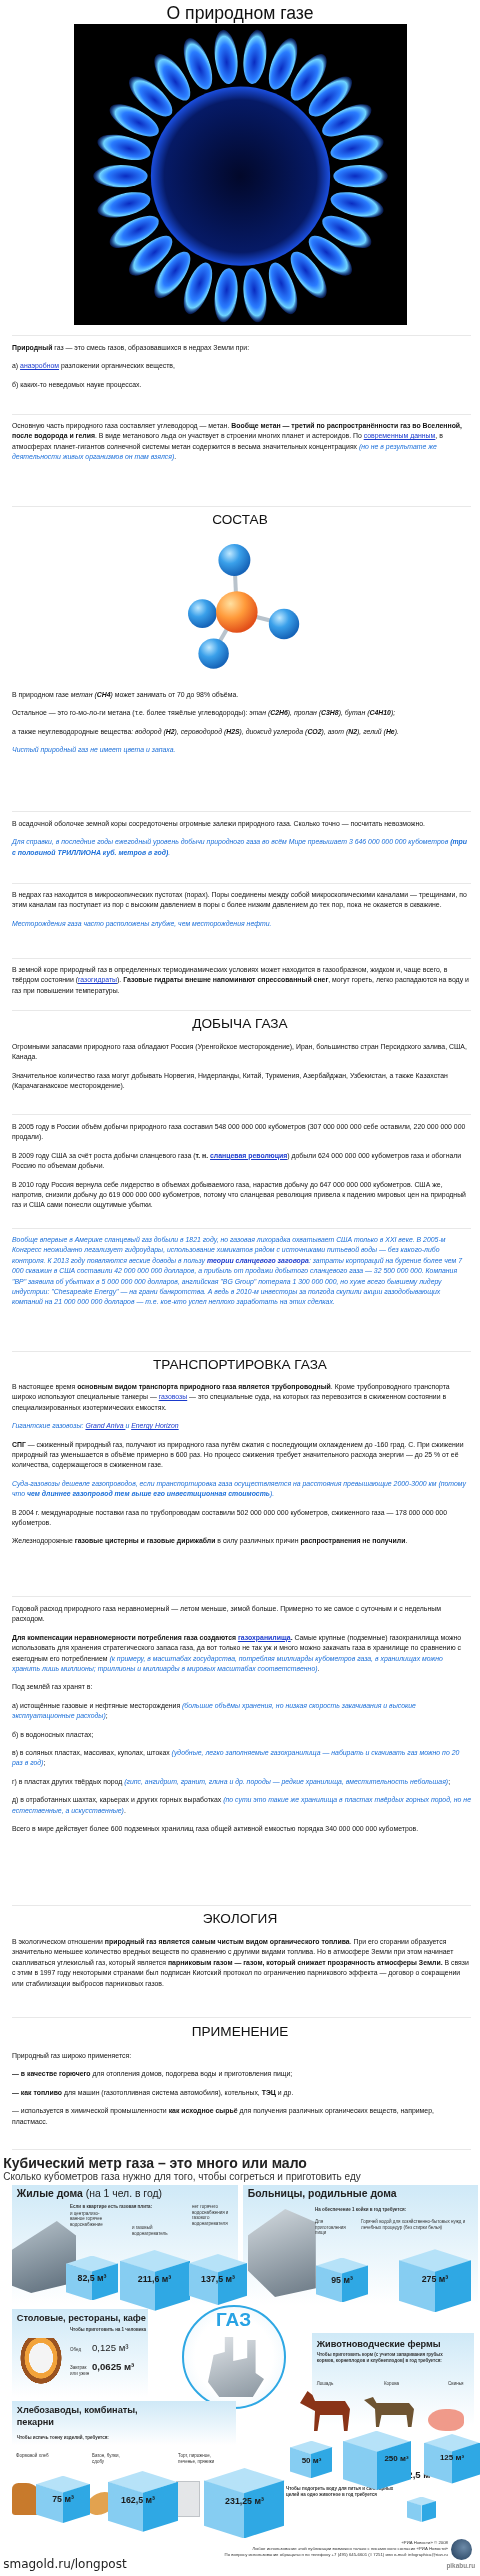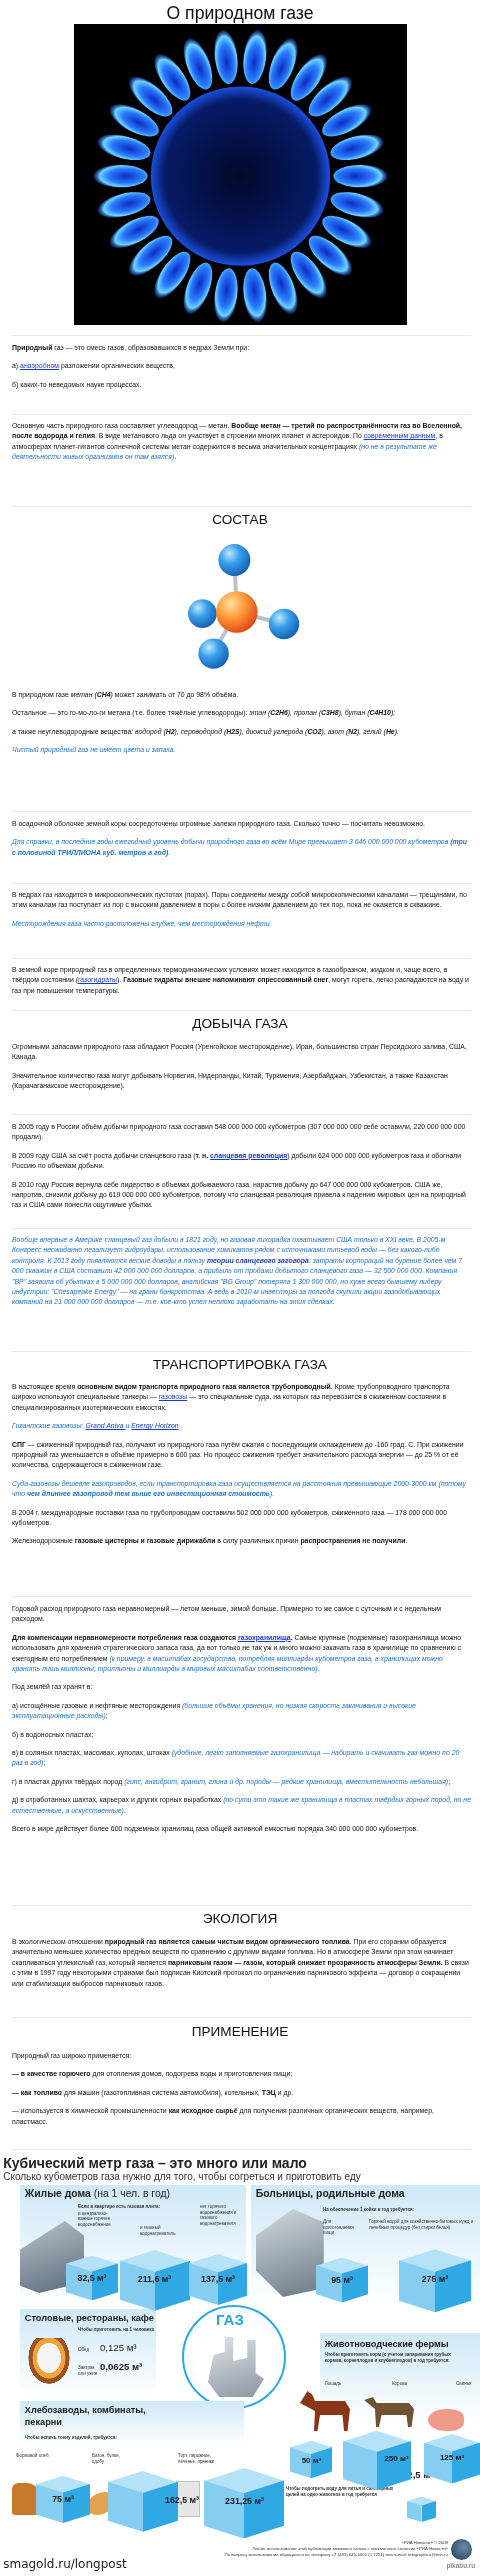--- a/index.html
+++ b/index.html
@@ -14,21 +14,21 @@
   b { font-weight: bold; }
   .blue { color: #1a6ed8; font-style: italic; }
   a, .link { color: #1a3acc; text-decoration: underline; cursor: pointer; }
   .link-b { color: #1a3acc; font-weight: bold; cursor: pointer; font-style: italic; }
   i.it { font-style: italic; }
   .molecule { position: absolute; top: 536px; left: 120px; width: 240px; height: 144px; }
   
   .info { position: absolute; top: 2127px; left: 0; width: 480px; height: 424px; }
   .info-title { position: absolute; top: 2.4px; left: 3.2px; font-size: 14px; line-height: 16px; font-weight: bold; color: #222; }
   .info-sub { position: absolute; top: 17.6px; left: 3.2px; font-size: 10px; line-height: 12px; color: #333; }
-  .panel { position: absolute; background: linear-gradient(180deg,#cfe9f7 0%, #ffffff 100%); margin-left: 8px; }
+  .panel { position: absolute; background: linear-gradient(180deg,#cfe9f7 0%, #ffffff 100%); }
   .ptitle { position: absolute; font-weight: bold; font-size: 10.4px; color: #222; line-height: 12px; }
   .ptitle span { font-weight: normal; }
   .small { position: absolute; font-size: 4.5px; line-height: 5.6px; color: #333; }
   .small.b { font-weight: bold; }
   .cube { position: absolute; }
   .cube .face-l { position: absolute; background: #86cdf2; }
   .cube .face-r { position: absolute; background: #2fa8e4; }
   .cube .top { position: absolute; }
   .cube-label { position: absolute; width: 100%; text-align: center; font-weight: bold; color: #1a1a1a; z-index: 2; }
   .footer-left { position: absolute; top: 2556px; left: 3.2px; font-size: 12px; font-weight: normal; color: #222; line-height: 16px; font-family: "DejaVu Sans", sans-serif; }
@@ -256,21 +256,21 @@
     <div class="ptitle" style="top:3.2px;left:4.8px;font-size:9.2px">Столовые, рестораны, кафе</div>
     <div class="small b" style="top:17.6px;left:42px;width:92px;text-align:right">Чтобы приготовить на 1 человека</div>
     <div style="position:absolute;top:29px;left:4.8px;width:48px;height:50px;background:radial-gradient(ellipse at 50% 40%,#f4f4f4 0 35%,#f2a33a 36% 48%,#9a5320 49% 60%,transparent 61%);"></div>
     <div class="small" style="top:38px;left:58px">Обед</div>
     <div style="position:absolute;top:34px;left:80px;font-weight:normal;font-size:9.6px;color:#222">0,125 м³</div>
     <div class="small" style="top:56px;left:58px;width:21px">Завтрак или ужин</div>
     <div style="position:absolute;top:53px;left:80px;font-weight:bold;font-size:9.6px;color:#222">0,0625 м³</div>
   </div>
 
   <div style="position:absolute;top:152px;left:182px;width:104px;height:104px;border-radius:50%;border:2.4px solid #2fa8e4;background:radial-gradient(circle,#ffffff 55%,#e4f3fb 100%);">
-    <div style="position:absolute;top:8px;left:32px;font-size:15px;font-weight:bold;color:#29a3e4">ГАЗ</div>
+    <div style="position:absolute;top:8px;left:32px;font-size:19px;font-weight:bold;color:#29a3e4">ГАЗ</div>
     <div style="position:absolute;top:30px;left:24px;width:56px;height:60px;background:linear-gradient(160deg,#e0e4e8,#8a96a0);clip-path:polygon(10% 30%,30% 25%,30% 0,45% 0,45% 40%,70% 35%,70% 5%,85% 5%,85% 60%,100% 70%,80% 100%,20% 100%,0 75%);"></div>
   </div>
 
   <div class="panel" style="top:180px;left:312px;width:162px;height:92px">
     <div class="ptitle" style="top:4.8px;left:4.8px;font-size:9.2px">Животноводческие фермы</div>
     <div class="small b" style="top:19px;left:4.8px;width:144px">Чтобы приготовить корм (с учетом запаривания грубых кормов, корнеплодов и клубнеплодов) в год требуется:</div>
     <div class="small" style="top:48px;left:4.8px">Лошадь</div>
     <div class="small" style="top:48px;left:72px">Корова</div>
     <div class="small" style="top:48px;left:136px">Свинья</div>
   </div>
@@ -340,21 +340,21 @@
         <div class="face-l" style="left: 0px; top: 13.5px; width: 28px; height: 41px; clip-path: polygon(0px 0px, 100% 22%, 100% 100%, 0px 78%);"></div>
         <div class="face-r" style="left: 28px; top: 13.5px; width: 28px; height: 41px; clip-path: polygon(0px 22%, 100% 0px, 100% 78%, 0px 100%);"></div>
         <div class="cube-label" style="top: 24px; font-size: 8px;">125 м³</div>
       </div>
       <div class="cube" style="left: 36px; top: 318px; width: 54px; height: 52px;">
         <div class="top" style="left: 0px; top: 4.7px; width: 54px; height: 17px; background: rgb(182, 226, 248); clip-path: polygon(50% 0px, 100% 50%, 50% 100%, 0px 50%);"></div>
         <div class="face-l" style="left: 0px; top: 13px; width: 27px; height: 39px; clip-path: polygon(0px 0px, 100% 22%, 100% 100%, 0px 78%);"></div>
         <div class="face-r" style="left: 27px; top: 13px; width: 27px; height: 39px; clip-path: polygon(0px 22%, 100% 0px, 100% 78%, 0px 100%);"></div>
         <div class="cube-label" style="top: 23px; font-size: 8.8px;">75 м³</div>
       </div>
-      <div class="cube" style="left: 108px; top: 312px; width: 60px; height: 67px; padding-left: 44px;">
+      <div class="cube" style="left: 108px; top: 312px; width: 60px; height: 67px;">
         <div class="top" style="left: 0px; top: 6px; width: 69px; height: 22px; background: rgb(182, 226, 248); clip-path: polygon(50% 0px, 100% 50%, 50% 100%, 0px 50%);"></div>
         <div class="face-l" style="left: 0px; top: 16.7px; width: 35px; height: 50px; clip-path: polygon(0px 0px, 100% 22%, 100% 100%, 0px 78%);"></div>
         <div class="face-r" style="left: 35px; top: 16.7px; width: 35px; height: 50px; clip-path: polygon(0px 22%, 100% 0px, 100% 78%, 0px 100%);"></div>
         <div class="cube-label" style="top: 30px; font-size: 8.8px;">162,5 м³</div>
       </div>
       <div class="cube" style="left: 204px; top: 308px; width: 81px; height: 78px;">
         <div class="top" style="left: 0px; top: 7px; width: 81px; height: 26px; background: rgb(182, 226, 248); clip-path: polygon(50% 0px, 100% 50%, 50% 100%, 0px 50%);"></div>
         <div class="face-l" style="left: 0px; top: 19.4px; width: 40px; height: 58px; clip-path: polygon(0px 0px, 100% 22%, 100% 100%, 0px 78%);"></div>
         <div class="face-r" style="left: 40px; top: 19.4px; width: 40px; height: 58px; clip-path: polygon(0px 22%, 100% 0px, 100% 78%, 0px 100%);"></div>
         <div class="cube-label" style="top: 35px; font-size: 8.8px;">231,25 м³</div>

